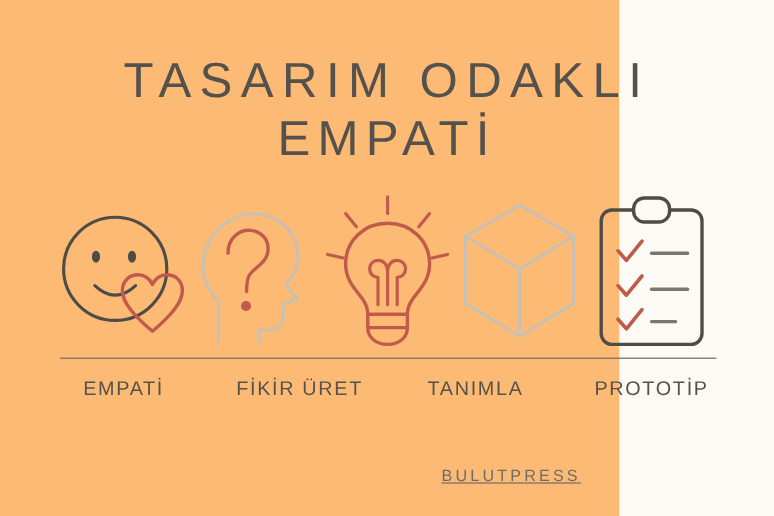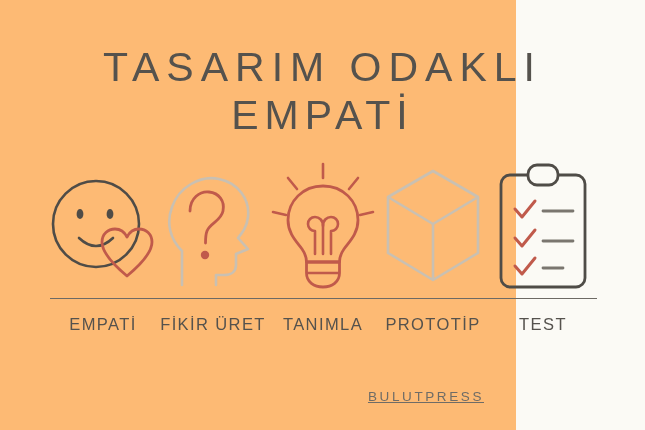--- a/index.html
+++ b/index.html
@@ -215,18 +215,17 @@
 
   </div>
 
   <div class="divider"></div>
 
   <div class="labels-row">
     <div class="label">EMPATİ</div>
     <div class="label">FİKİR ÜRET</div>
     <div class="label">TANIMLA</div>
     <div class="label">PROTOTİP</div>
-    <div class="label">TEST</div>
   </div>
 
   <div class="brand">BULUTPRESS</div>
 
 </div>
 
 </body></html>

